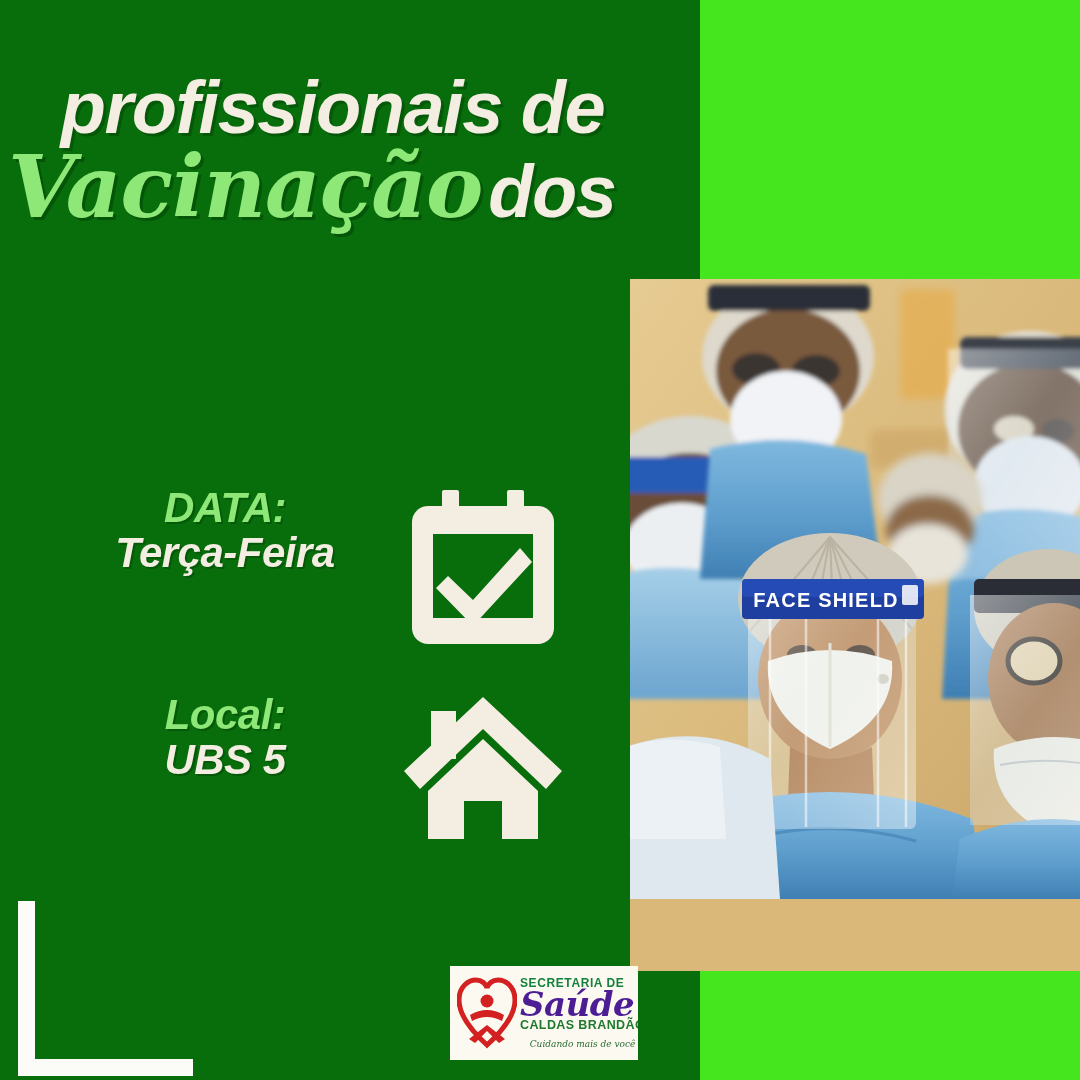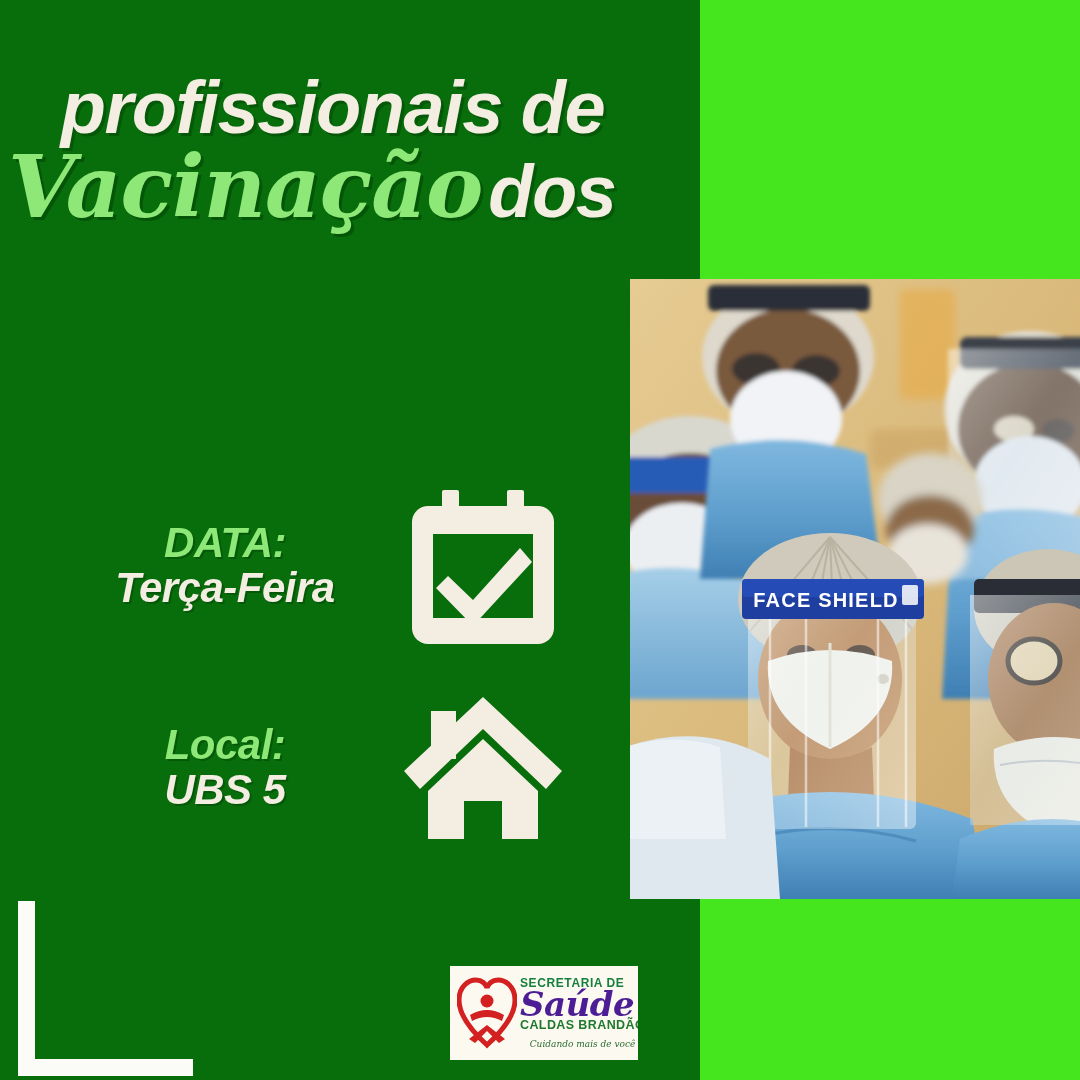--- a/index.html
+++ b/index.html
@@ -79,21 +79,21 @@
   
   .info-block {
     position: absolute;
     left: 60px;
     width: 560px;
   }
   .info-date  { top: 486px; }
   .info-place { top: 693px; }
   .info-row {
     display: flex;
-    align-items: center;
+    align-items: flex-start;
     justify-content: flex-start;
   }
   .info-text {
     width: 330px;
     text-align: center;
     line-height: 1.06;
   }
   .info-label {
     display: block;
     font-family: "Liberation Sans", sans-serif;
@@ -120,21 +120,21 @@
     justify-content: center;
     align-items: center;
   }
 
   
   .photo {
     position: absolute;
     left: 630px;
     top: 279px;
     width: 450px;
-    height: 620px;
+    height: 692px;
     overflow: hidden;
     background: #d9b87a;
   }
   .photo svg { display: block; }
 
   
   .corner-bracket {
     position: absolute;
     left: 18px;
     top: 901px;

